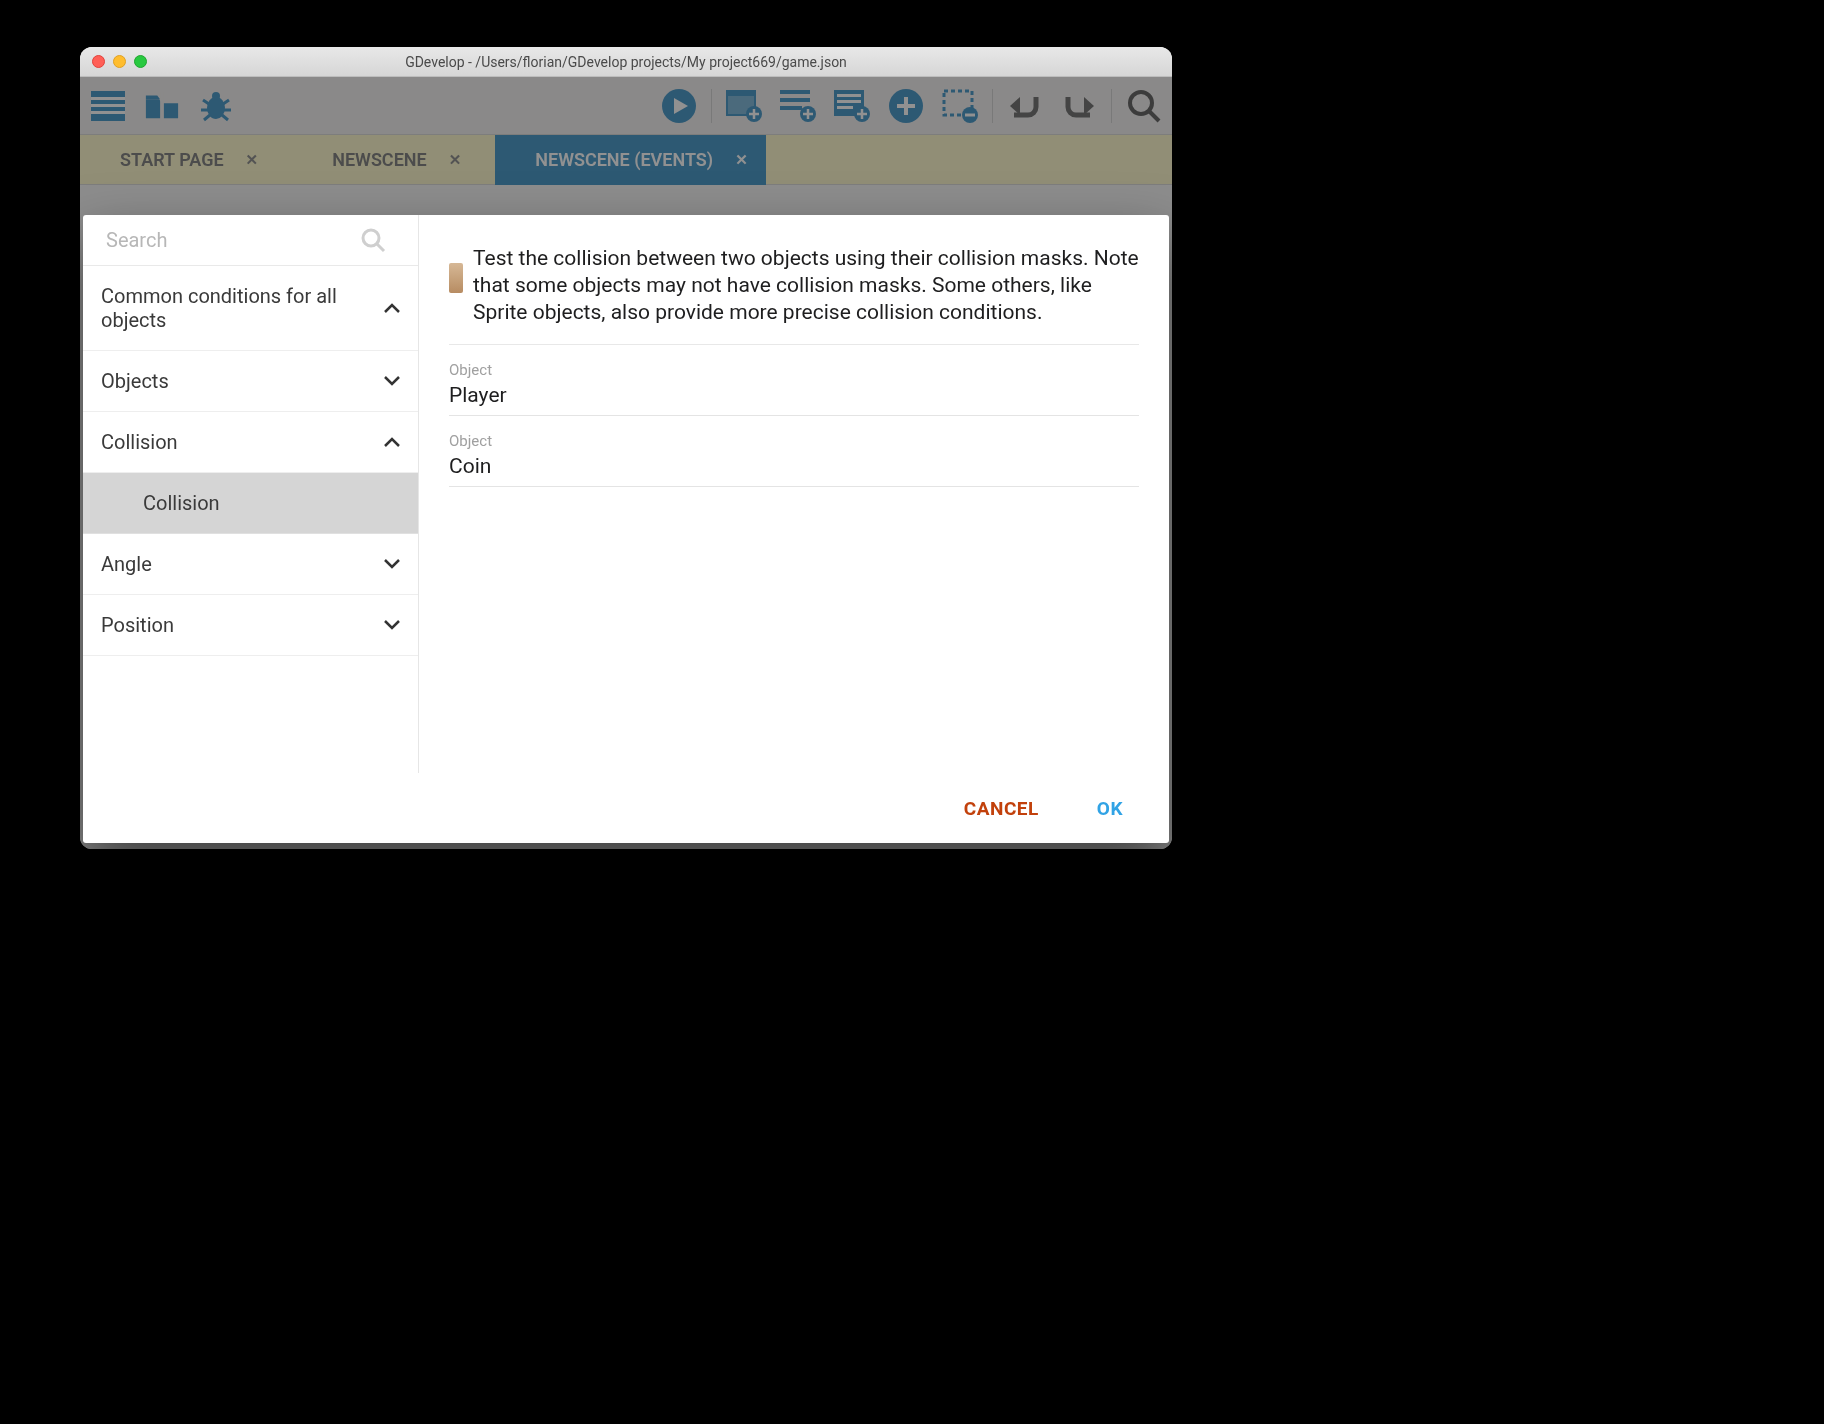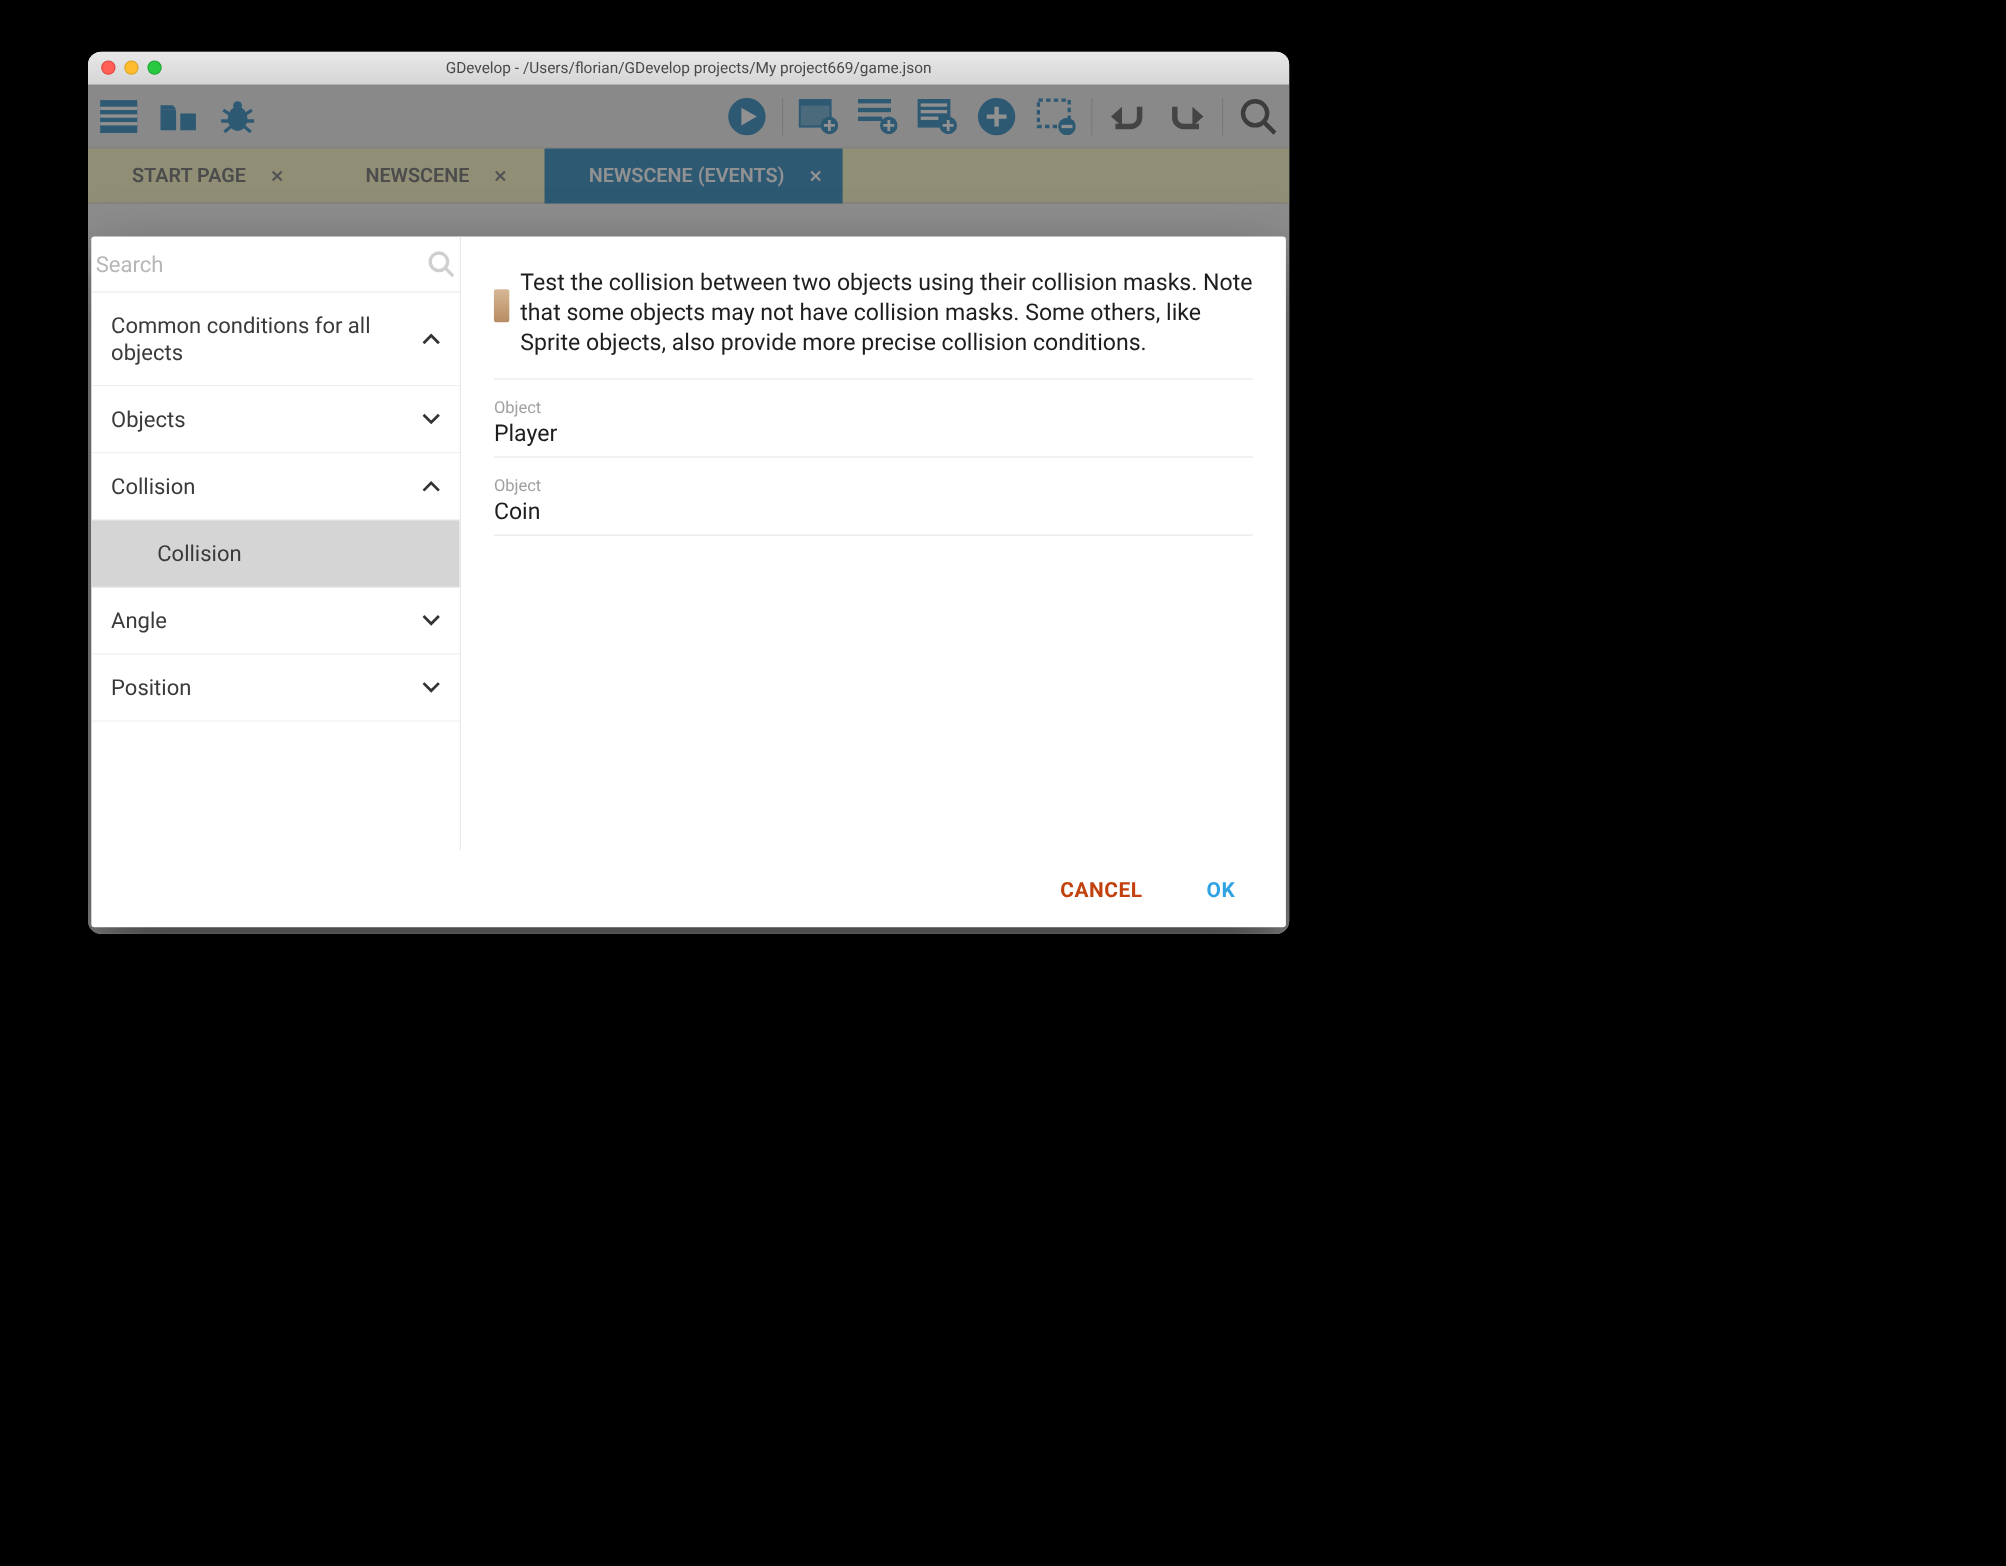--- a/index.html
+++ b/index.html
@@ -145,22 +145,23 @@
       width: 336px;
       border-right: 1px solid #e6e6e6;
       display: flex;
       flex-direction: column;
       overflow: hidden;
     }
     .search-row {
       height: 51px;
       display: flex;
       align-items: center;
-      padding: 0 4px;
+      padding: 0 32px;
       border-bottom: 1px solid #e9e9e9;
+      justify-content: flex-end;
     }
     .search-row input {
       flex: 1;
       border: none;
       outline: none;
       font-size: 20px;
       color: #333;
     }
     .search-row input::placeholder { color: #b7b7b7; }
     .search-row .s-icon { color: #cfcfcf; }

